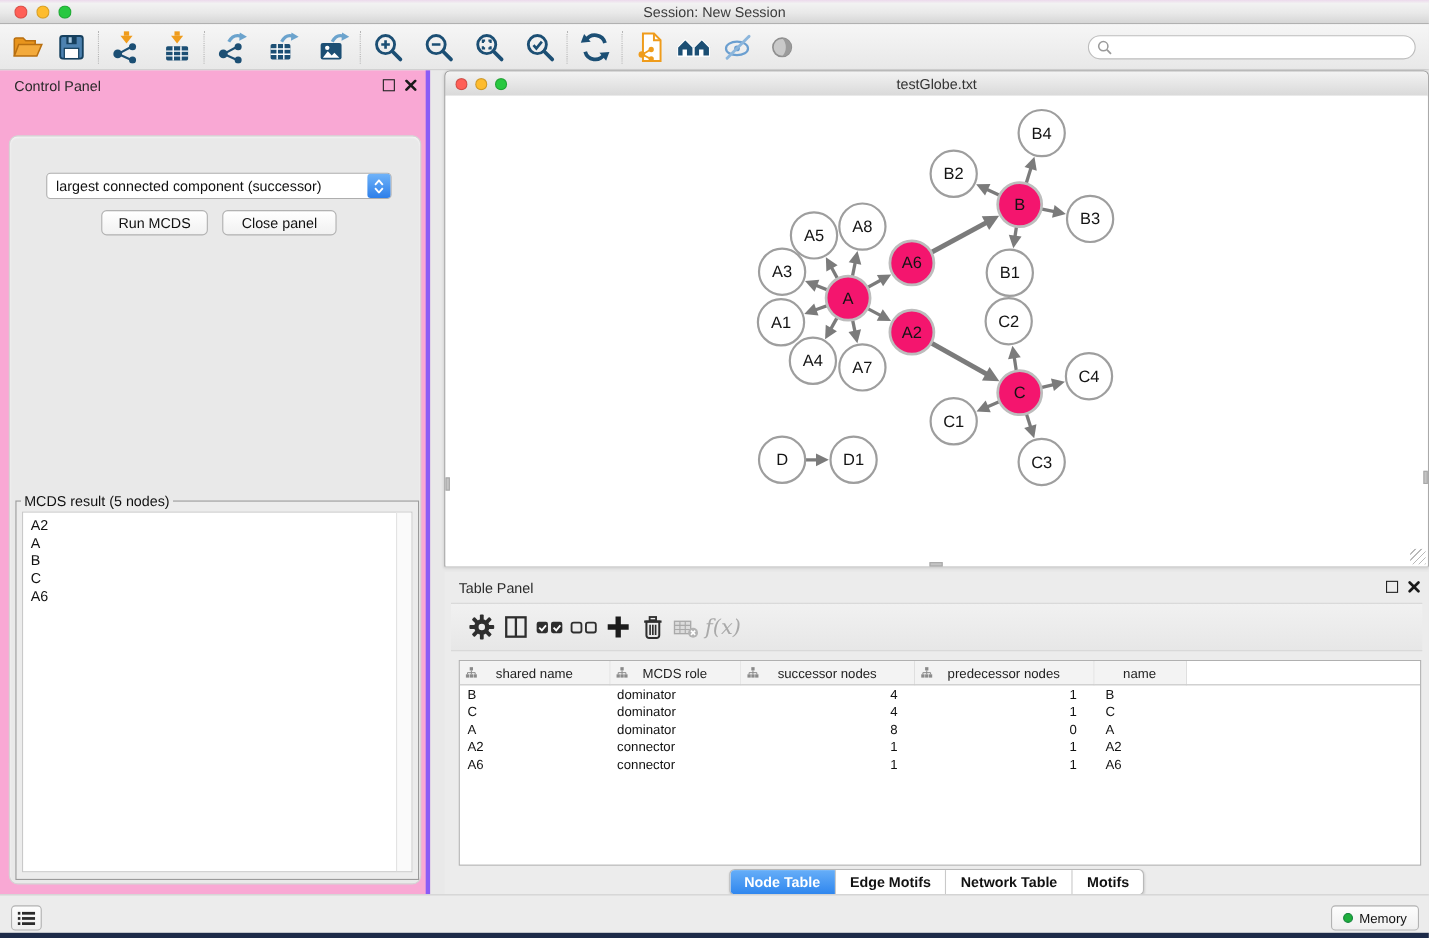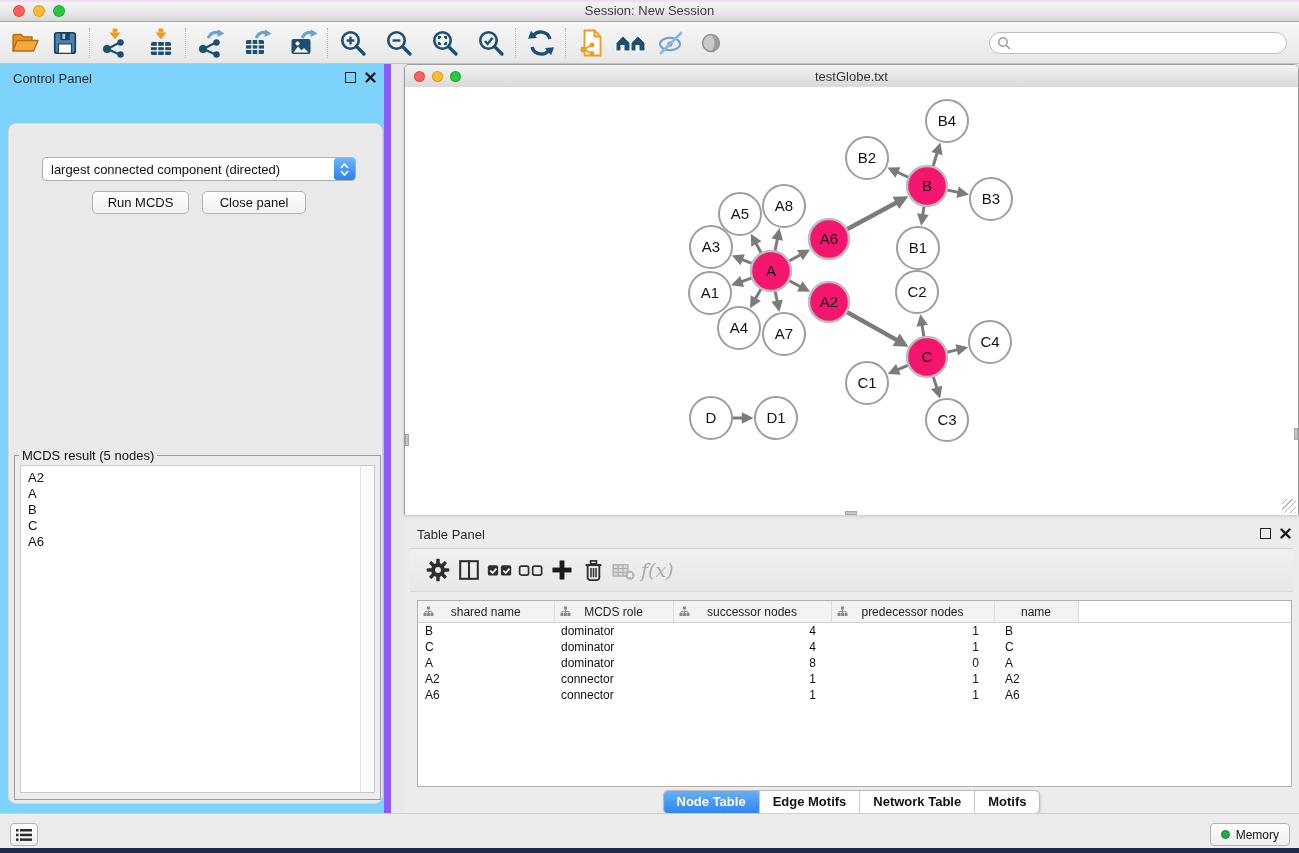--- a/index.html
+++ b/index.html
@@ -24,21 +24,21 @@
   .tb-btn{width:34px;height:34px;display:flex;align-items:center;justify-content:center;flex:0 0 auto;cursor:default;}
   .tb-sep{width:1px;height:30px;border-left:1px dotted #b5b5b5;margin:0 7px;flex:0 0 auto;}
   .tb-gap{width:6px;flex:0 0 auto;}
   .search-wrap{margin-left:auto;margin-right:4px;width:298px;height:22px;background:#fff;
     border:1px solid #bdbdbd;border-radius:12px;display:flex;align-items:center;padding-left:7px;box-sizing:border-box;}
 
   
   .workspace{left:0;top:64px;width:1299px;height:749px;background:#e9e9e9;}
 
   
-  .control-panel{left:0;top:0;width:391px;height:749px;background:#7dd3fc;border-right:7px solid #8b5cf6;box-sizing:border-box;}
+  .control-panel{left:0;top:0;width:391px;height:749px;background:#f9a8d4;border-right:4px solid #8b5cf6;box-sizing:border-box;}
   .panel-title{position:absolute;left:13px;top:7px;font-size:13px;color:#2a2a2a;}
   .panel-icons{position:absolute;right:8px;top:8px;display:flex;gap:9px;align-items:center;}
   .float-box{width:9px;height:9px;border:1.6px solid #222;display:inline-block;}
   .segbar{display:inline-flex;border:1px solid #b9b9b9;border-radius:5px;overflow:hidden;background:#fff;height:22px;}
   .seg{padding:0 13px;line-height:22px;font-size:13px;color:#111;border-left:1px solid #c9c9c9;cursor:default;font-weight:600;}
   .seg:first-child{border-left:none;}
   .seg.active{background:linear-gradient(#66aef8,#2f86ee);color:#fff;border-left-color:#2f86ee;}
   #control-tabs{position:absolute;left:50%;transform:translateX(-50%);top:31px;}
   .inner-panel{position:absolute;left:8px;top:59px;width:375px;height:681px;background:#e9e9e9;
     border:1px solid #d4d4d4;border-radius:8px;box-shadow:inset 0 1px 2px rgba(255,255,255,.7);box-sizing:border-box;}
@@ -311,21 +311,21 @@
         <g stroke="#1a1a1a" stroke-width="2.4" stroke-linecap="round">
           <line x1="1.5" y1="1.5" x2="9.5" y2="9.5"></line>
             <line x1="9.5" y1="1.5" x2="1.5" y2="9.5"></line>
         </g>
       </svg>
     </div>
 
     <div class="inner-panel"></div>
 
     <div class="dropdown">
-      <span class="dd-text">largest connected component (directed)</span>
+      <span class="dd-text">largest connected component (successor)</span>
       <span class="dd-stepper">
         <svg width="9" height="6" viewBox="0 0 9 6">
             <path d="M1 5 L4.5 1 L8 5" fill="none" stroke="#fff" stroke-width="1.7"></path>
           </svg>
         <svg width="9" height="6" viewBox="0 0 9 6">
             <path d="M1 1 L4.5 5 L8 1" fill="none" stroke="#fff" stroke-width="1.7"></path>
           </svg>
       </span>
     </div>
 

